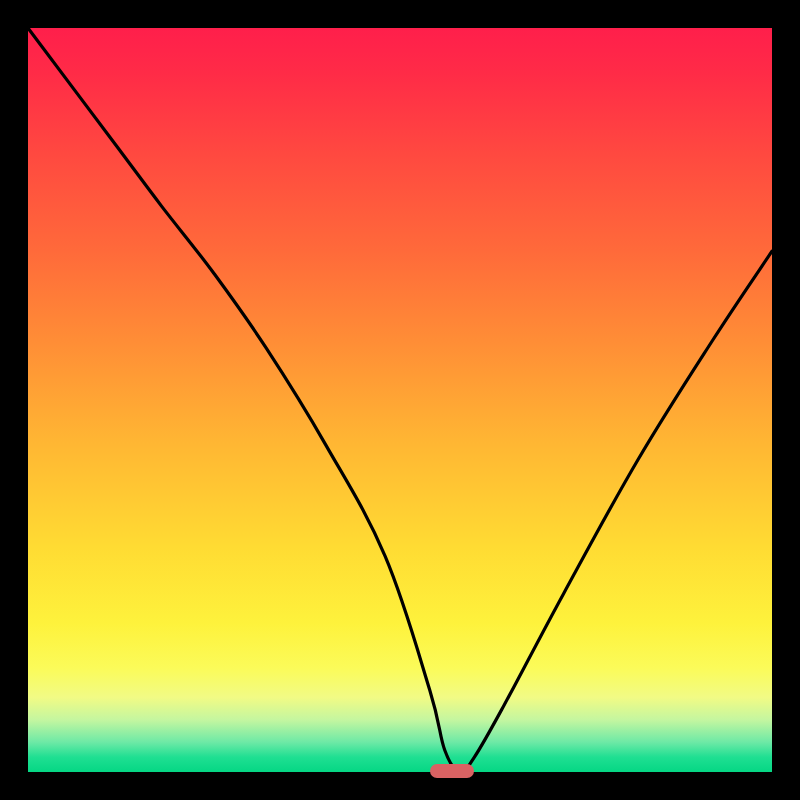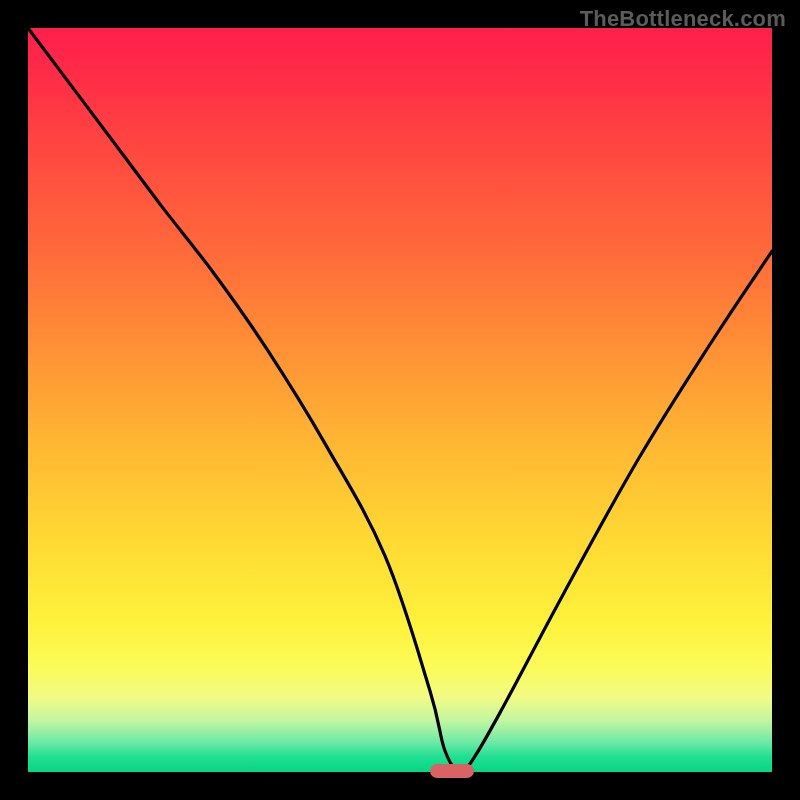--- a/index.html
+++ b/index.html
@@ -70,21 +70,20 @@
     border-radius: 7px;
     background: #d96263;
     z-index: 6;
   }
 </style>
 </head>
 <body>
 
 <div class="frame">
 
-  <div class="watermark">TheBottleneck.com</div>
 
   <div class="plot-area">
 
     <div class="gradient"></div>
 
     <svg class="curve" viewBox="0 0 744 744" preserveAspectRatio="none">
       <path id="curve-path" fill="none" stroke="#000" stroke-width="3.2" stroke-linecap="round" stroke-linejoin="round" d="M 0.0 0.0 C 16.1 21.4, 65.2 86.9, 89.3 119.0 C 113.4 151.2, 116.5 155.8, 133.9 178.6 C 151.3 201.3, 167.3 220.1, 186.0 245.5 C 204.7 271.0, 218.0 289.1, 238.1 319.9 C 258.2 350.7, 276.2 379.1, 297.6 416.6 C 319.0 454.1, 338.4 484.0, 357.1 528.2 C 375.9 572.4, 391.0 627.3, 401.8 662.2 C 412.5 697.0, 411.3 706.9, 416.6 721.7 C 422.0 736.4, 426.2 742.7, 431.5 744.0 C 436.9 745.3, 438.4 741.2, 446.4 729.1 C 454.4 717.1, 460.1 706.5, 476.2 677.0 C 492.2 647.6, 511.6 609.6, 535.7 565.4 C 559.8 521.2, 583.3 477.1, 610.1 431.5 C 636.9 386.0, 660.4 350.0, 684.5 312.5 C 708.6 275.0, 733.3 239.3, 744.0 223.2"></path>
     </svg>
 
     <div id="marker" class="marker" style="left: 402.08px; top: 736px; background: rgb(217, 98, 99);"></div>

